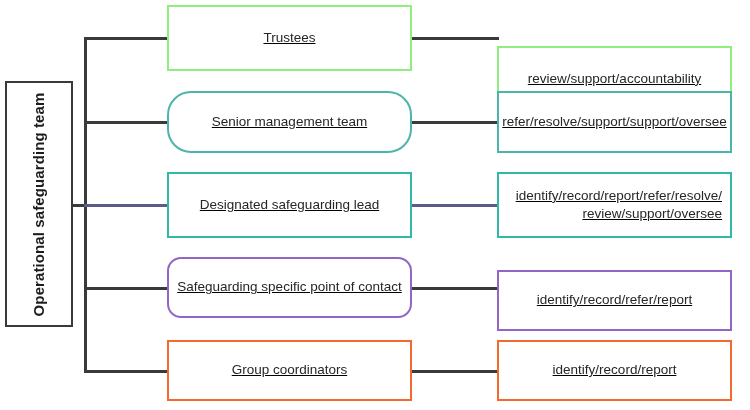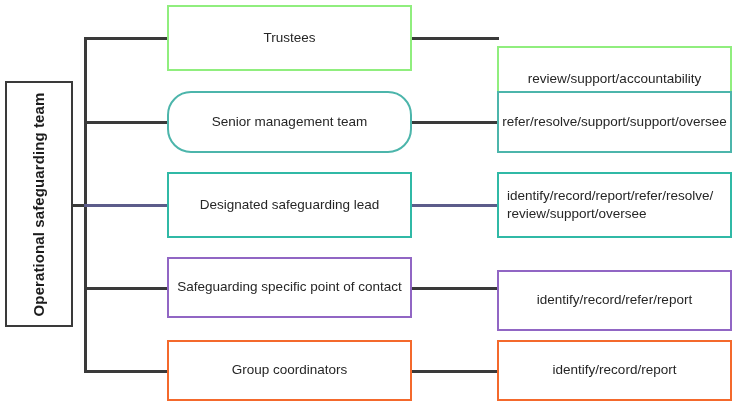--- a/index.html
+++ b/index.html
@@ -76,22 +76,23 @@
   
   .node {
     position: absolute;
     box-sizing: border-box;
     background: #ffffff;
     border-style: solid;
     border-width: 2px;
     display: flex;
     align-items: center;
     justify-content: center;
-    text-align: left;
+    text-align: right;
     padding: 0 8px;
+    text-decoration: underline;
   }
   .node-label {
     font-size: 13.5px;
     color: #262626;
     line-height: 1.35;
   }
   .col-mid  { left: 167px; width: 245px; }
   .col-right{ left: 497px; width: 235px; }
 </style>
 </head>
@@ -130,21 +131,21 @@
       </div>
       <div class="node col-right" style="top: 91px; height: 62px; border-color: rgb(76, 181, 171);">
         <span class="node-label">refer/resolve/support/support/oversee</span>
       </div>
       <div class="node col-mid" style="top: 172px; height: 66px; border-color: rgb(48, 185, 166);">
         <span class="node-label">Designated safeguarding lead</span>
       </div>
       <div class="node col-right" style="top: 172px; height: 66px; border-color: rgb(48, 185, 166);">
         <span class="node-label">identify/record/report/refer/resolve/ review/support/oversee</span>
       </div>
-      <div class="node col-mid" style="top: 257px; height: 61px; border-color: rgb(145, 102, 196);">
+      <div class="node col-mid" style="top: 257px; height: 61px; border-color: rgb(145, 102, 196); border-radius: 14px;">
         <span class="node-label">Safeguarding specific point of contact</span>
       </div>
       <div class="node col-right" style="top: 270px; height: 61px; border-color: rgb(145, 102, 196);">
         <span class="node-label">identify/record/refer/report</span>
       </div>
       <div class="node col-mid" style="top: 340px; height: 61px; border-color: rgb(244, 105, 44);">
         <span class="node-label">Group coordinators</span>
       </div>
       <div class="node col-right" style="top: 340px; height: 61px; border-color: rgb(244, 105, 44);">
         <span class="node-label">identify/record/report</span>

